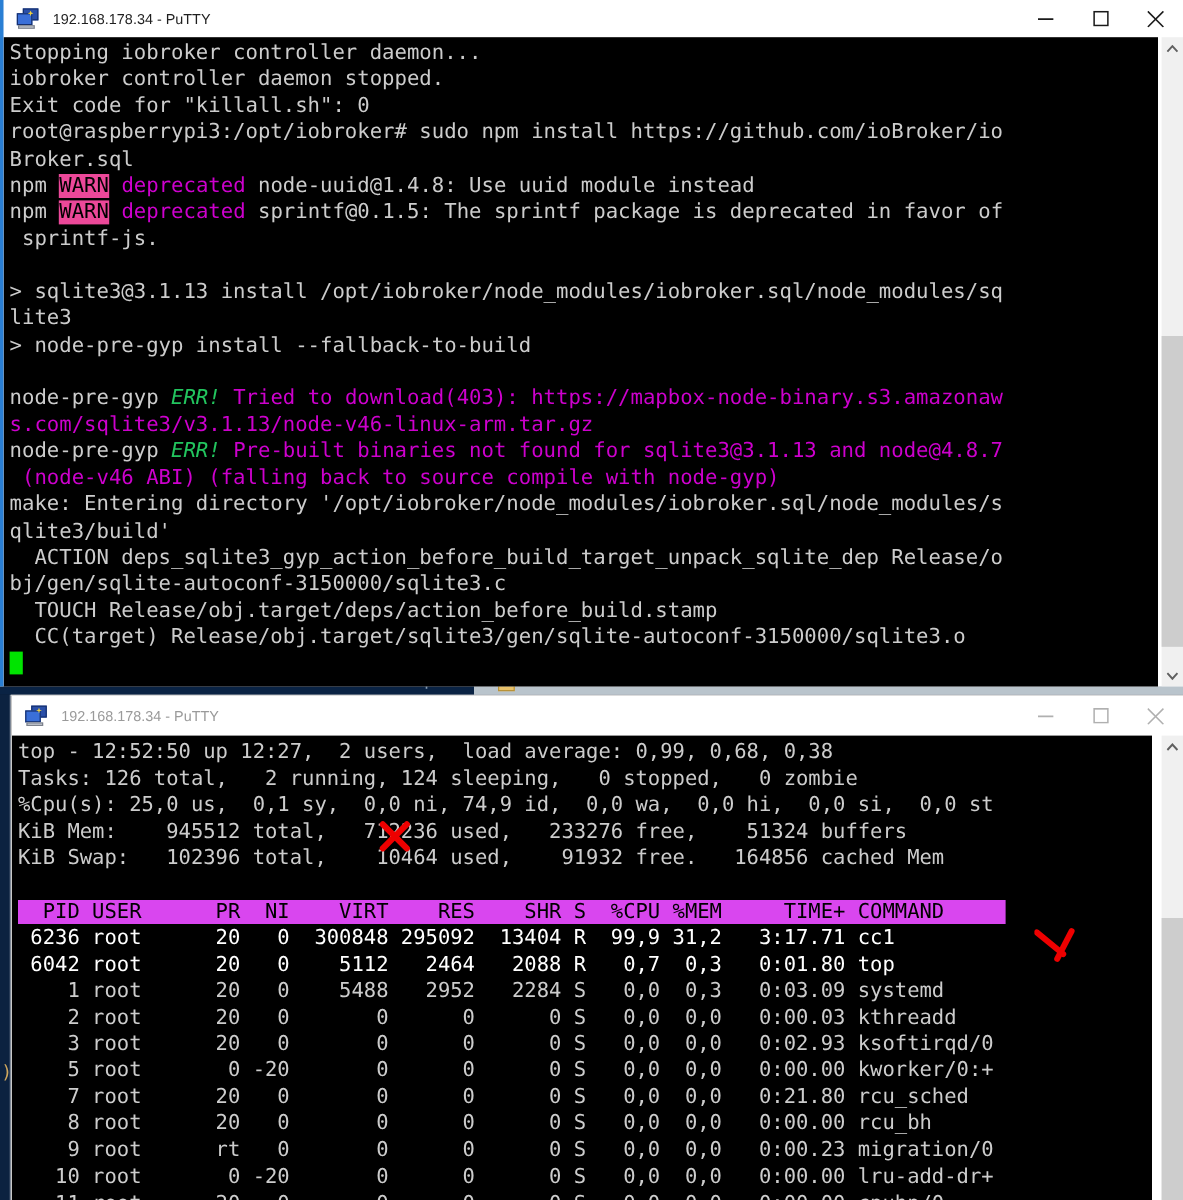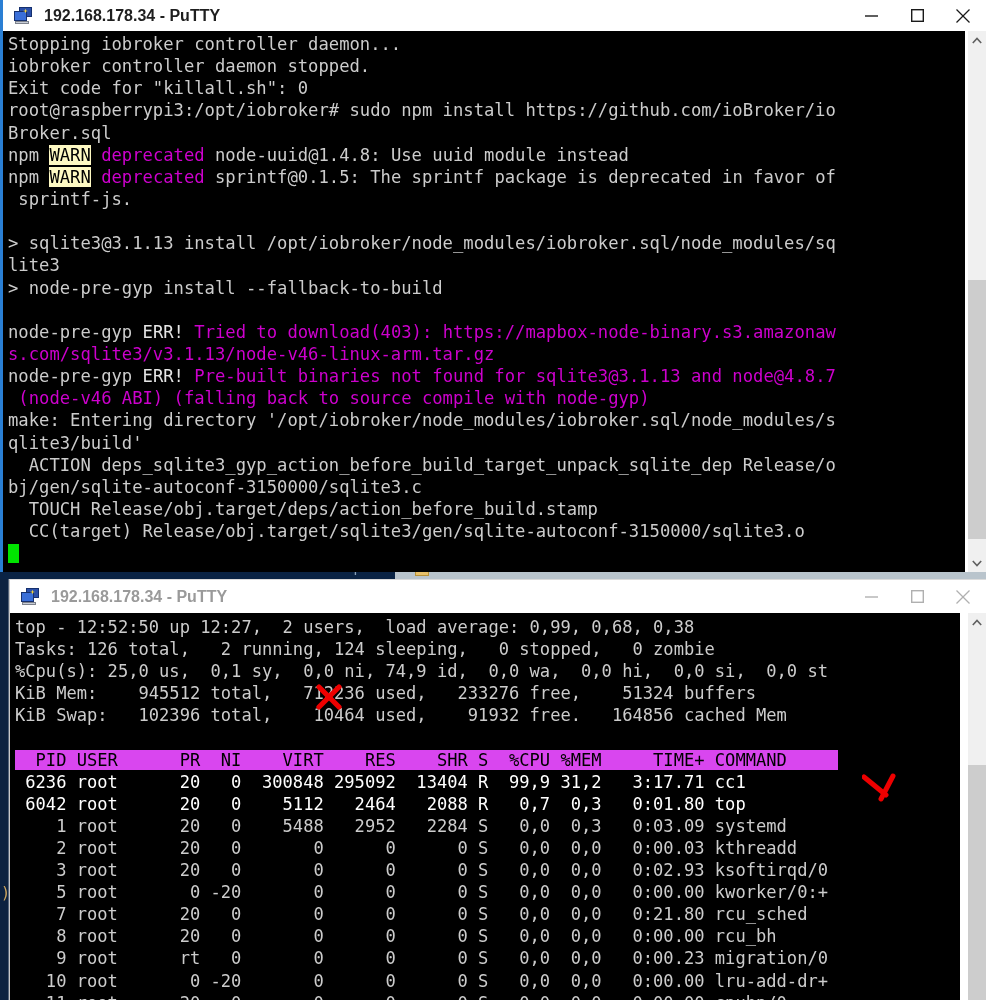--- a/index.html
+++ b/index.html
@@ -116,24 +116,23 @@
   .title-icon .spark {
     position: absolute; left: 9px; top: 2px;
     width: 5px; height: 5px;
     background: #f2d33c;
     clip-path: polygon(50% 0,62% 38%,100% 50%,62% 62%,50% 100%,38% 62%,0 50%,38% 38%);
   }
 
   .title-text {
     margin-left: 10px;
     font-family: "Liberation Sans", sans-serif;
-    font-size: 16px;
+    font-size: 12px;
     color: #1f1f1f;
     white-space: nowrap;
-    font-weight: bold;
   }
   #window-bottom .title-text { color: #9a9a9a; }
 
   .win-controls {
     position: absolute;
     right: 0; top: 0;
     height: 100%;
     display: flex;
     align-items: center;
   }
@@ -159,22 +158,22 @@
   #term-top { height: 598px; padding: 2px 0 0 5px; width: 962px; }
   #term-bottom { height: 388px; padding: 3px 0 10px 5px; width: 950px; }
   #window-bottom .term { font-size: 17.1px; line-height: 22.1px; }
 
   .ln { display: block; height: 22.15px; }
   #term-bottom .ln { height: 22.1px; }
 
   .c-white   { color: #cccccc; }
   .c-bwhite  { color: #ffffff; }
   .c-magenta { color: #cd00cd; }
-  .c-red     { color: #e5e5e5; }
-  .c-warn    { background: #fef9c3; color: #000000; }
+  .c-red     { color: #22c55e; font-style: italic; }
+  .c-warn    { background: #ec4899; color: #000000; }
   .c-invert  { background: #d946ef; color: #000000; }
 
   .cursor-block {
     display: inline-block;
     width: 11px; height: 19px;
     background: #00e400;
     vertical-align: -4px;
   }
 
   

